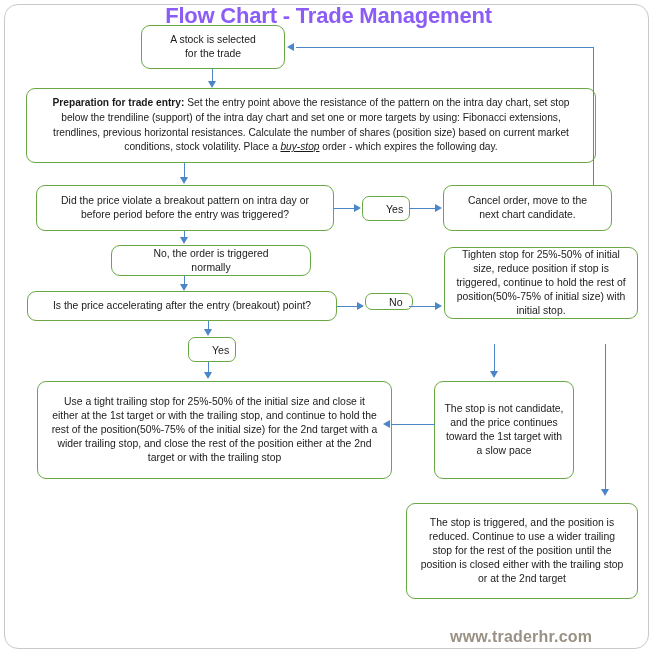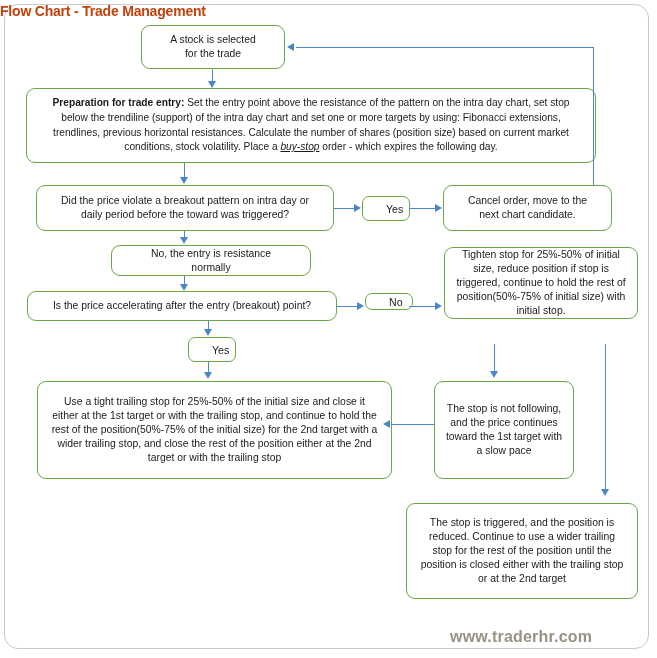--- a/index.html
+++ b/index.html
@@ -27,23 +27,24 @@
     border: 1px solid #c9c9c9;
     border-radius: 14px;
     box-sizing: border-box;
     background: transparent;
   }
   #chart-title {
     position: absolute;
     left: 0;
     top: 3px;
     width: 657px;
-    font-size: 14px;
+    text-align: center;
+    font-size: 22px;
     font-weight: bold;
-    color: #c2410c;
+    color: #8b5cf6;
     letter-spacing: -0.2px;
     font-family: "Liberation Sans", sans-serif;
   }
   .node {
     position: absolute;
     box-sizing: border-box;
     border: 1.3px solid #6aa844;
     border-radius: 9px;
     background: #ffffff;
     color: #1a1a1a;
@@ -116,33 +117,33 @@
 
   <div class="node" style="left:141px; top:25px; width:144px; height:44px;">
     <span class="inner">A stock is selected for the trade</span>
   </div>
 
   <div class="node wide-text" style="left:26px; top:88px; width:570px; height:75px; padding:4px 14px;">
     <span class="inner"><span class="bold">Preparation for trade entry:</span><span> Set the entry point above the resistance of the pattern on the intra day chart, set stop below the trendiline (support) of the intra day chart and set one or more targets by using: Fibonacci extensions, trendlines, previous horizontal resistances. Calculate the number of shares (position size) based on current market conditions, stock volatility. Place a </span><span class="ital-ul">buy-stop</span><span> order - which expires the following day.</span></span>
   </div>
 
   <div class="node" style="left:36px; top:185px; width:298px; height:46px;">
-    <span class="inner">Did the price violate a breakout pattern on intra day or daily period before the toward was triggered?</span>
+    <span class="inner">Did the price violate a breakout pattern on intra day or before period before the entry was triggered?</span>
   </div>
 
   <div class="node small" style="left:362px; top:196px; width:47px; height:25px;">
     <span class="inner">Yes</span>
   </div>
 
   <div class="node" style="left:443px; top:185px; width:169px; height:46px;">
     <span class="inner">Cancel order, move to the next chart candidate.</span>
   </div>
 
   <div class="node" style="left:111px; top:245px; width:200px; height:31px;">
-    <span class="inner">No, the entry is resistance normally</span>
+    <span class="inner">No, the order is triggered normally</span>
   </div>
 
   <div class="node" style="left:27px; top:291px; width:310px; height:30px;">
     <span class="inner">Is the price accelerating after the entry (breakout) point?</span>
   </div>
 
   <div class="node small" style="left:365px; top:293px; width:44px; height:17px;">
     <span class="inner">No</span>
   </div>
 
@@ -152,21 +153,21 @@
 
   <div class="node small" style="left:188px; top:337px; width:41px; height:25px;">
     <span class="inner">Yes</span>
   </div>
 
   <div class="node" style="left:27px; top:381px; width:355px; height:98px; padding:4px 12px;margin-left:10px;">
     <span class="inner">Use a tight trailing stop for 25%-50% of the initial size and close it either at the 1st target or with the trailing stop, and continue to hold the rest of the position(50%-75% of the initial size) for the 2nd target with a wider trailing stop, and close the rest of the position either at the 2nd target or with the trailing stop</span>
   </div>
 
   <div class="node" style="left:434px; top:381px; width:140px; height:98px; padding:4px 8px;">
-    <span class="inner">The stop is not following, and the price continues toward the 1st target with a slow pace</span>
+    <span class="inner">The stop is not candidate, and the price continues toward the 1st target with a slow pace</span>
   </div>
 
   <div class="node" style="left:406px; top:503px; width:232px; height:96px; padding:4px 12px;">
     <span class="inner">The stop is triggered, and the position is reduced. Continue to use a wider trailing stop for the rest of the position until the position is closed either with the trailing stop or at the 2nd target</span>
   </div>
 
   <div class="conn v" style="left:212px; top:69px; height:13px;"></div>
   <div class="arrow down" style="left:208px; top:81px;"></div>
 
   <div class="conn v" style="left:184px; top:163px; height:14px;"></div>

